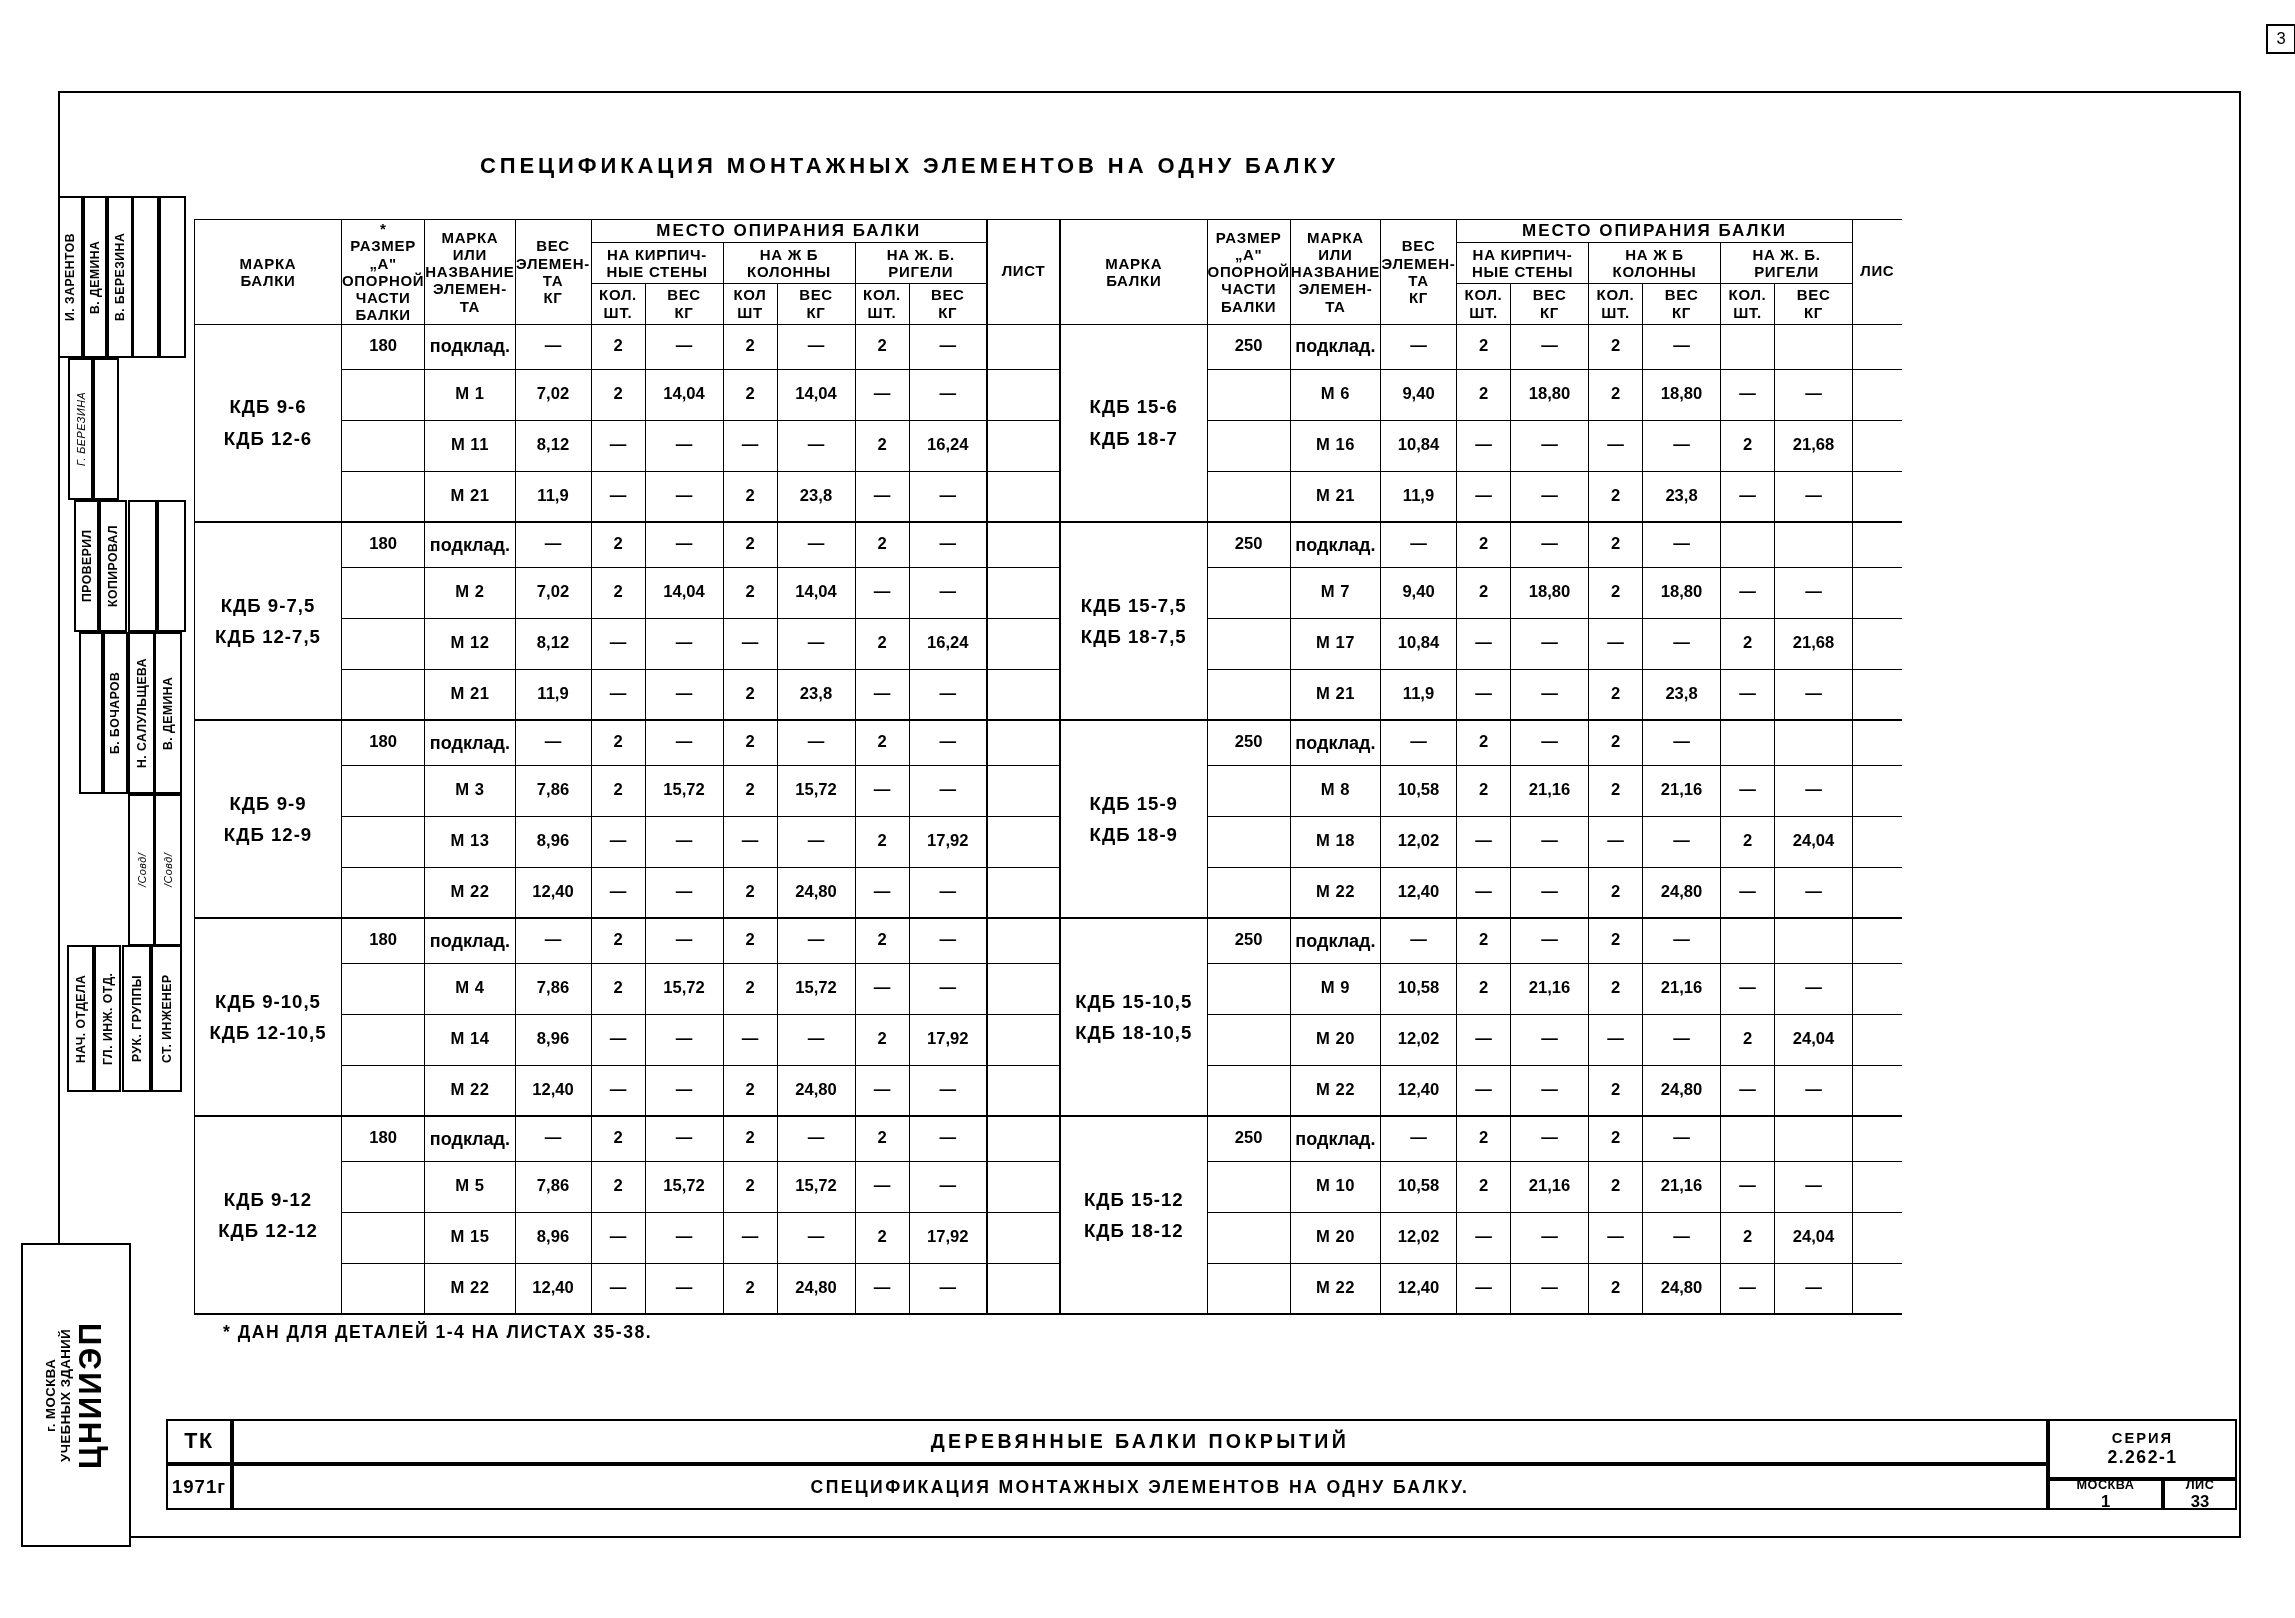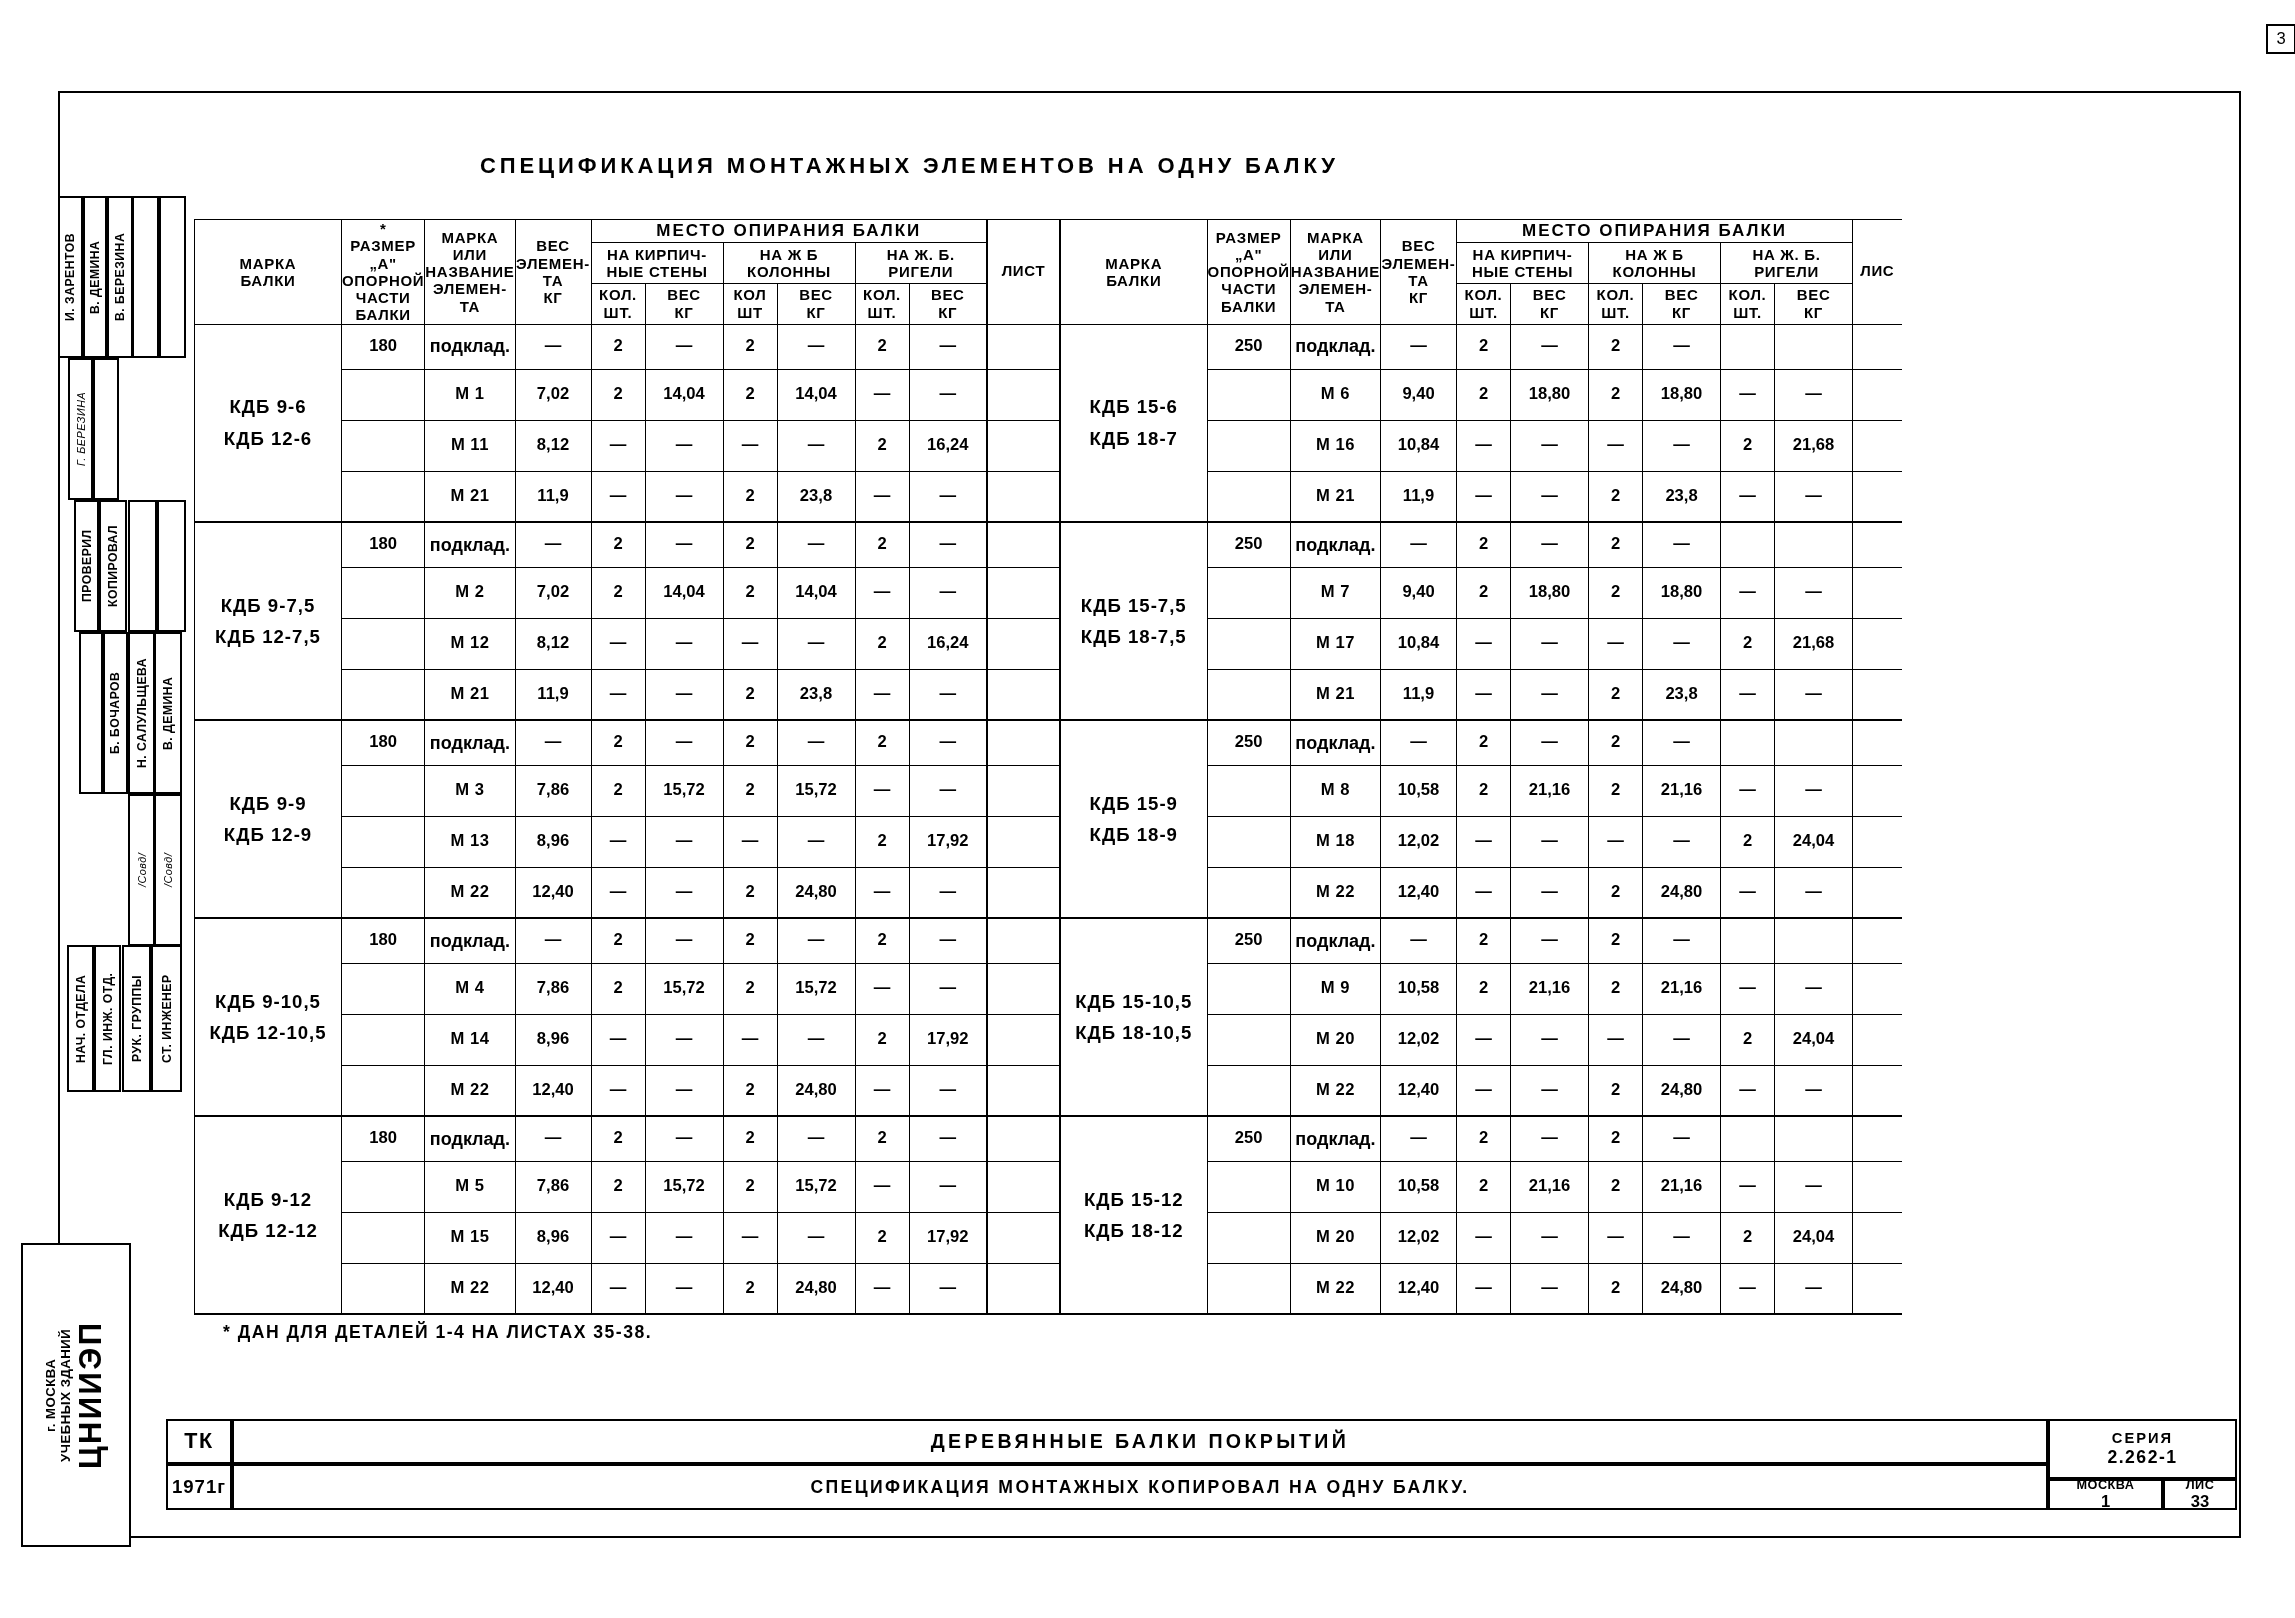--- a/index.html
+++ b/index.html
@@ -883,21 +883,21 @@
     <div class="tb" style="left:0px;top:0px;width:66px;height:45px;">
       <span class="t1">ТК</span>
     </div>
     <div class="tb" style="left:0px;top:45px;width:66px;height:46px;">
       <span class="t2">1971г</span>
     </div>
     <div class="tb" style="left:66px;top:0px;width:1816px;height:45px;">
       <span class="t3">ДЕРЕВЯННЫЕ   БАЛКИ   ПОКРЫТИЙ</span>
     </div>
     <div class="tb" style="left:66px;top:45px;width:1816px;height:46px;">
-      <span class="t4">СПЕЦИФИКАЦИЯ  МОНТАЖНЫХ  КОПИРОВАЛ  НА  ОДНУ  БАЛКУ.</span>
+      <span class="t4">СПЕЦИФИКАЦИЯ  МОНТАЖНЫХ  ЭЛЕМЕНТОВ  НА  ОДНУ  БАЛКУ.</span>
     </div>
     <div class="tb" style="left:1882px;top:0px;width:189px;height:60px;">
       <div class="stk">
         <span class="t5">СЕРИЯ</span>
         <span class="t6">2.262-1</span>
       </div>
     </div>
     <div class="tb" style="left:1882px;top:60px;width:115px;height:31px;">
       <div class="stk">
         <span class="t7">МОСКВА</span>

